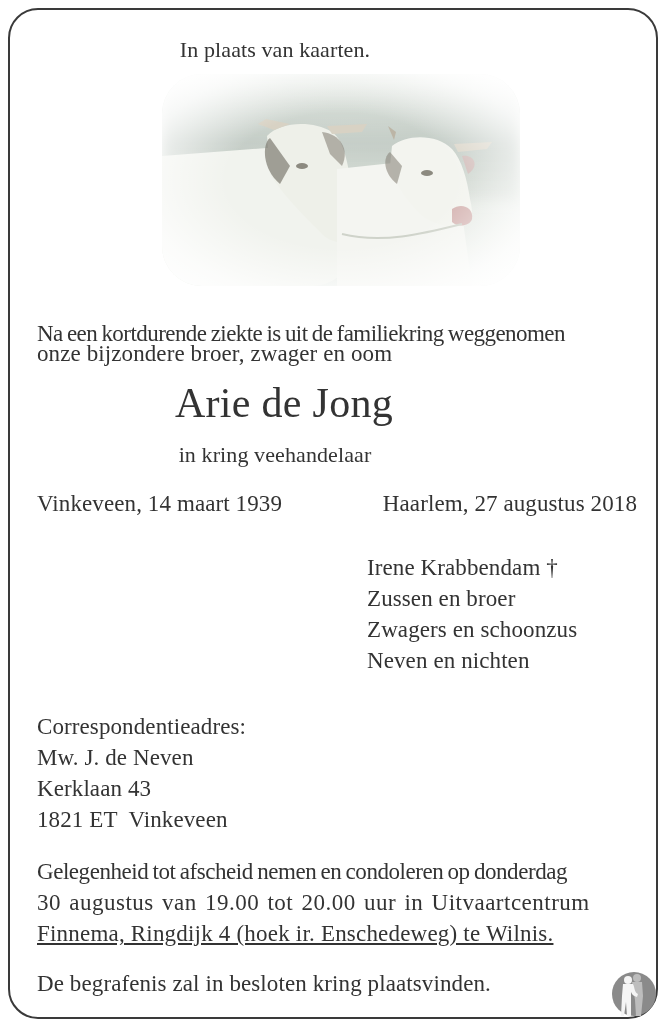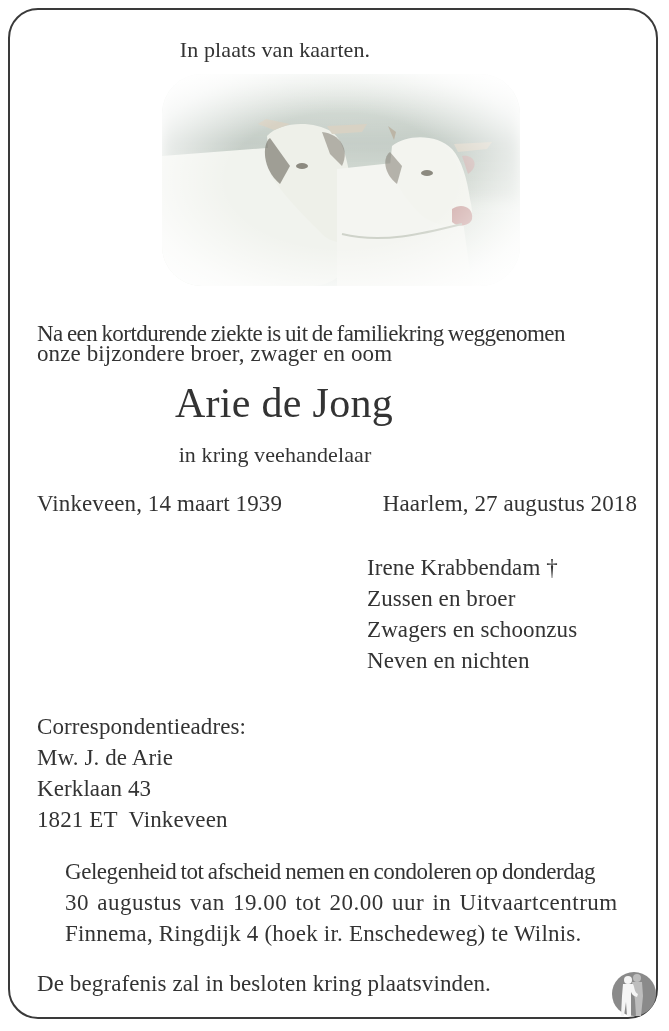--- a/index.html
+++ b/index.html
@@ -73,24 +73,24 @@
       font-size: 42px;
       line-height: 50px;
       letter-spacing: 0.3px;
       margin-left: 9px;
     }
     .occupation { top: 441px; font-size: 22px; }
     .birth { left: 37px; top: 490px; font-size: 23px; }
     .death { right: 32px; top: 490px; font-size: 23px; }
     .family { left: 367px; font-size: 23px; }
     .addr { left: 37px; font-size: 23px; }
-    .farewell { left: 37px; font-size: 23px; margin-left: 28px; }
+    .farewell { left: 37px; font-size: 23px; }
     .fw1 { letter-spacing: -0.45px; word-spacing: -1px; }
     .fw2 { letter-spacing: 0.5px; word-spacing: 2px; }
-    .fw3 { letter-spacing: 0.2px; }
+    .fw3 { letter-spacing: 0.2px; text-decoration: underline; }
     .burial { left: 37px; top: 970px; font-size: 23px; }
     .logo {
       position: absolute;
       left: 610px;
       top: 970px;
       width: 46px;
       height: 48px;
     }
   </style>
 </head>
@@ -136,21 +136,21 @@
 
 <div class="line birth">Vinkeveen, 14 maart 1939</div>
 <div class="line death">Haarlem, 27 augustus 2018</div>
 
 <div class="line family" style="top:554px">Irene Krabbendam †</div>
 <div class="line family" style="top:585px">Zussen en broer</div>
 <div class="line family" style="top:616px">Zwagers en schoonzus</div>
 <div class="line family" style="top:647px">Neven en nichten</div>
 
 <div class="line addr" style="top:713px">Correspondentieadres:</div>
-<div class="line addr" style="top:744px">Mw. J. de Arie</div>
+<div class="line addr" style="top:744px">Mw. J. de Neven</div>
 <div class="line addr" style="top:775px">Kerklaan 43</div>
 <div class="line addr" style="top:806px; white-space: pre;">1821 ET  Vinkeveen</div>
 
 <div class="line farewell fw1" style="top:858px">Gelegenheid tot afscheid nemen en condoleren op donderdag</div>
 <div class="line farewell fw2" style="top:889px">30 augustus van 19.00 tot 20.00 uur in Uitvaartcentrum</div>
 <div class="line farewell fw3" style="top:920px">Finnema, Ringdijk 4 (hoek ir. Enschedeweg) te Wilnis.</div>
 
 <div class="line burial">De begrafenis zal in besloten kring plaatsvinden.</div>
 
 <div class="logo">

